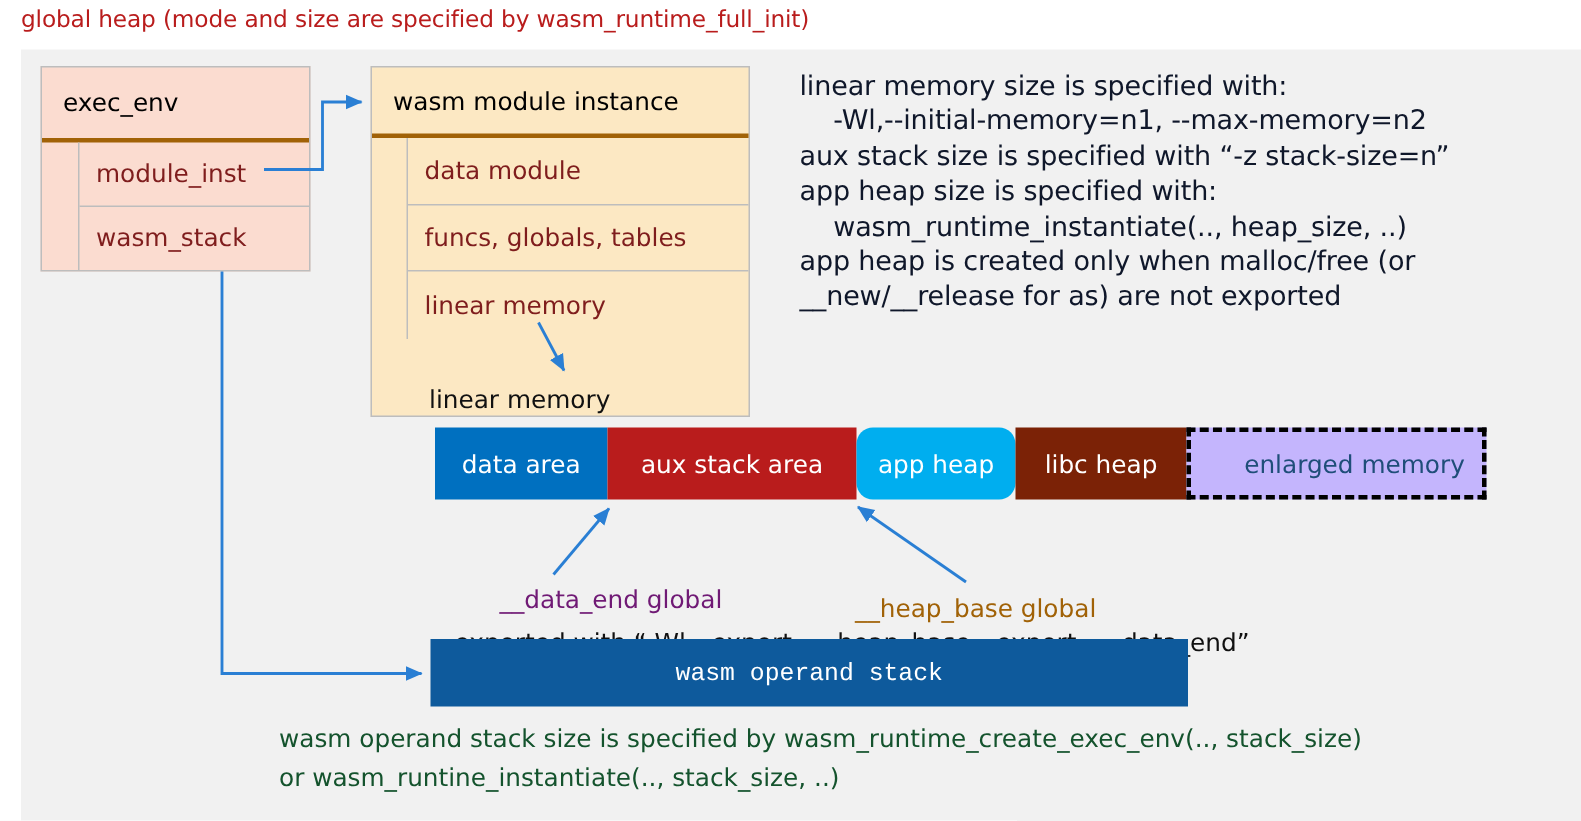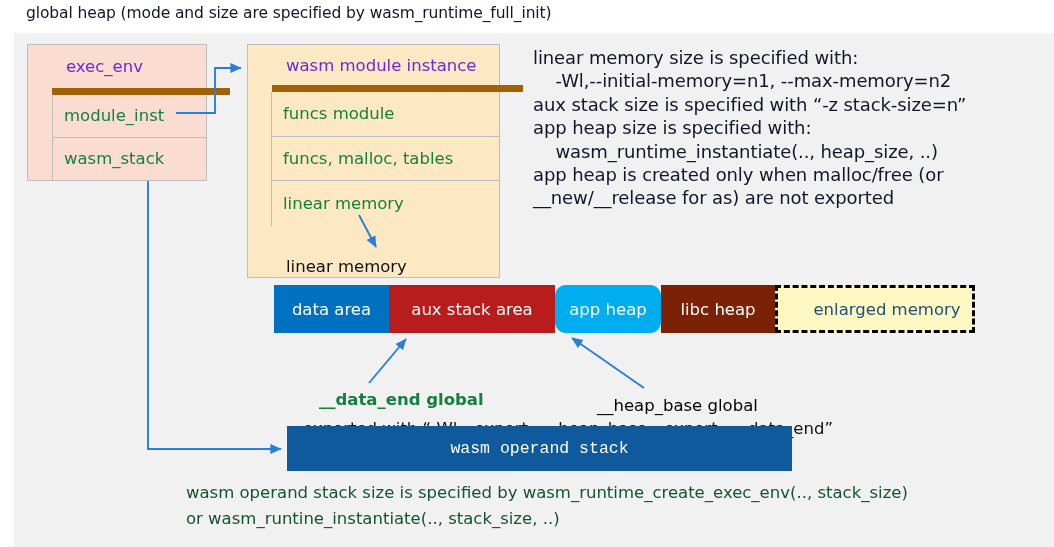--- a/index.html
+++ b/index.html
@@ -10,24 +10,24 @@
   body {
     width: 1054px;
     height: 547px;
     position: relative;
     font-family: "DejaVu Sans", "Liberation Sans", sans-serif;
     overflow: hidden;
   }
 
   #page-title {
     position: absolute;
-    left: 26px;
+    left: 14px;
     top: 4px;
     font-size: 15.5px;
-    color: #0f172a;
+    color: #b91c1c;
     white-space: nowrap;
     letter-spacing: -0.1px;
   }
 
   #canvas {
     position: absolute;
     left: 14px;
     top: 33px;
     width: 1040px;
     height: 514px;
@@ -40,23 +40,22 @@
     box-sizing: border-box;
     border: 1px solid #bdbdbd;
   }
   .struct-header {
     box-sizing: border-box;
     width: 100%;
     display: flex;
     align-items: center;
     padding-left: 14px;
     font-size: 16.5px;
-    color: #6d28d9;
-    border-bottom: 7px solid #a16207;
-    margin-left: 24px;
+    color: #000000;
+    border-bottom: 3px solid #a16207;
   }
   .struct-body {
     display: flex;
     width: 100%;
   }
   .struct-gutter {
     box-sizing: border-box;
     border-right: 1px solid #bdbdbd;
     flex: 0 0 auto;
   }
@@ -64,21 +63,21 @@
     flex: 1 1 auto;
     display: flex;
     flex-direction: column;
   }
   .struct-row {
     box-sizing: border-box;
     display: flex;
     align-items: center;
     padding-left: 11px;
     font-size: 16.5px;
-    color: #15803d;
+    color: #7f1d1d;
     border-bottom: 1px solid #bdbdbd;
   }
   .struct-row:last-child { border-bottom: none; }
 
   
   #exec-env-box {
     left: 13px; top: 11px; width: 180px; height: 137px;
     background: #fbdcd0;
   }
   #exec-env-box .struct-header { height: 50px; }
@@ -112,52 +111,52 @@
   
   #linear-memory-caption {
     position: absolute;
     left: 272px;
     top: 224px;
     font-size: 16.5px;
     color: #111;
   }
   #memory-bar {
     position: absolute;
-    left: 260px;
+    left: 276px;
     top: 252px;
     height: 48px;
     display: flex;
     align-items: stretch;
   }
   .mem-seg {
     display: flex;
     align-items: center;
     justify-content: center;
     color: #ffffff;
     font-size: 16.5px;
     box-sizing: border-box;
     white-space: nowrap;
   }
   .mem-seg.dashed {
     border: 3px dashed #000000;
-    background: #fef9c3;
+    background: #c4b5fd;
     color: #1f4e79;
     padding-left: 24px;
   }
 
   
   #data-end-label {
     position: absolute;
-    left: 305px; top: 357px;
-    font-size: 16.5px; color: #15803d; white-space: nowrap; font-weight: bold;
+    left: 319px; top: 357px;
+    font-size: 16.5px; color: #701a75; white-space: nowrap;
   }
   #heap-base-label {
     position: absolute;
-    left: 583px; top: 363px;
-    font-size: 16.5px; color: #000000; white-space: nowrap;
+    left: 556px; top: 363px;
+    font-size: 16.5px; color: #a16207; white-space: nowrap;
   }
   #export-note {
     position: absolute;
     left: 289px; top: 386px;
     font-size: 16.5px; color: #111; white-space: nowrap;
   }
 
   
   #operand-stack-box {
     position: absolute;
@@ -204,22 +203,22 @@
         <div class="struct-row">wasm_stack</div>
       </div>
     </div>
   </div>
 
   <div id="module-inst-box" class="struct-box">
     <div class="struct-header">wasm module instance</div>
     <div class="struct-body">
       <div class="struct-gutter"></div>
       <div class="struct-rows">
-        <div class="struct-row">funcs module</div>
-        <div class="struct-row">funcs, malloc, tables</div>
+        <div class="struct-row">data module</div>
+        <div class="struct-row">funcs, globals, tables</div>
         <div class="struct-row">linear memory</div>
       </div>
     </div>
   </div>
 
   <div id="notes">linear memory size is specified with:
     -Wl,--initial-memory=n1, --max-memory=n2
 aux stack size is specified with “-z stack-size=n”
 app heap size is specified with:
     wasm_runtime_instantiate(.., heap_size, ..)

